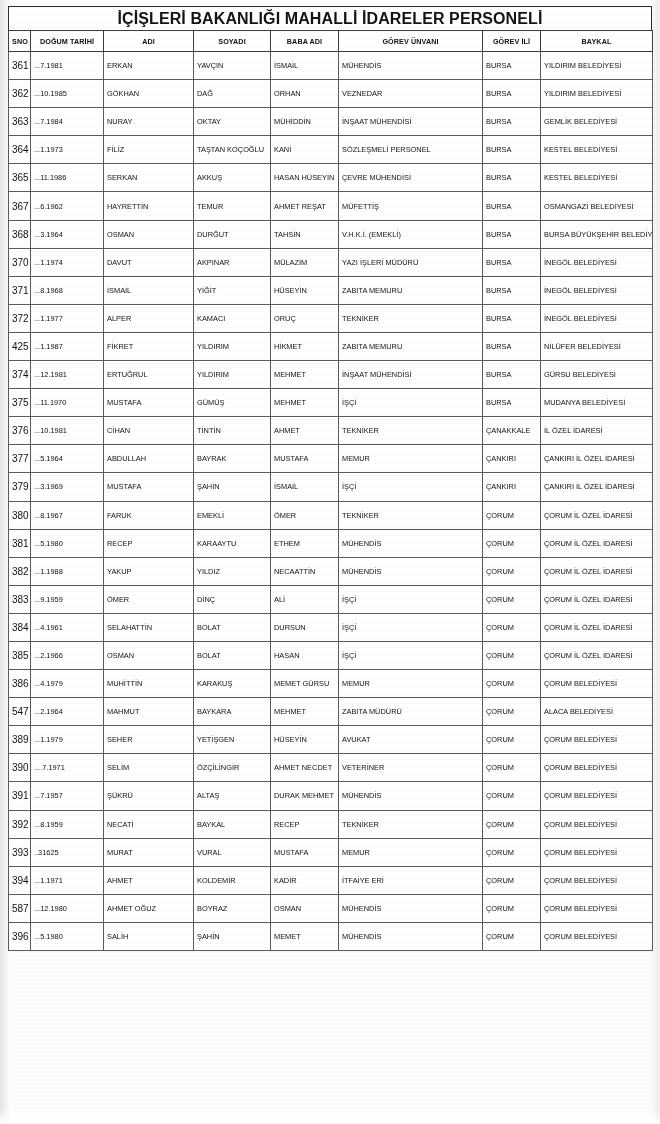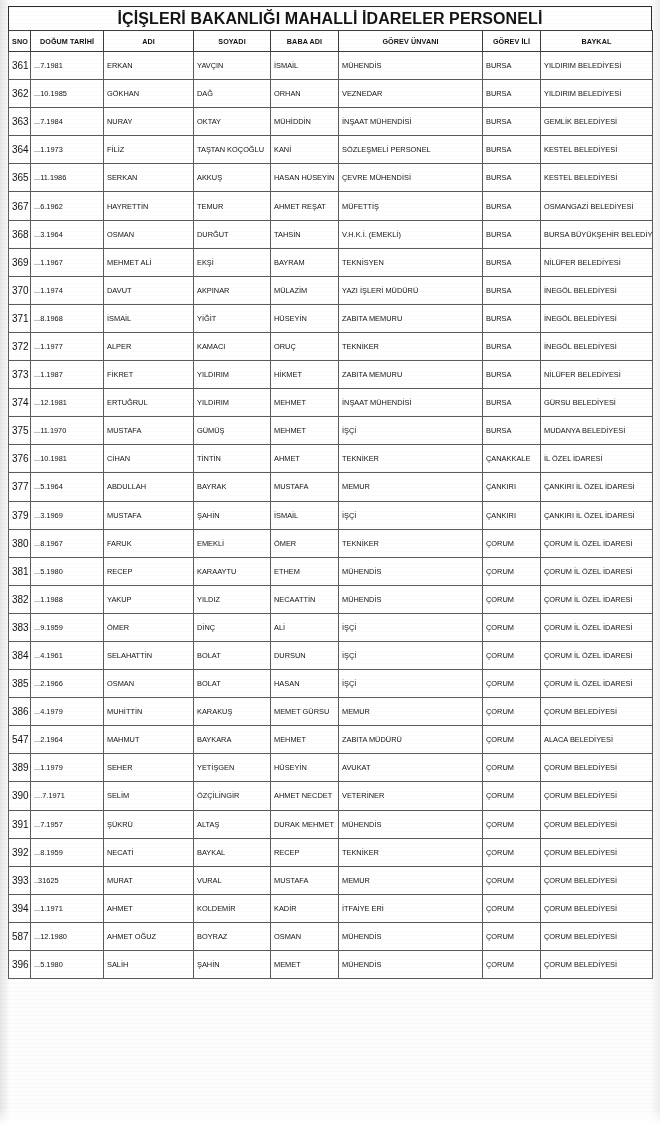--- a/index.html
+++ b/index.html
@@ -212,30 +212,20 @@
           <td class="c-sno">368</td>
           <td class="c-dogum">...3.1964</td>
           <td class="c-adi">OSMAN</td>
           <td class="c-soyadi">DURĞUT</td>
           <td class="c-baba">TAHSİN</td>
           <td class="c-gorev">V.H.K.İ. (EMEKLİ)</td>
           <td class="c-il">BURSA</td>
           <td class="c-kurum">BURSA BÜYÜKŞEHİR BELEDİYE</td>
         </tr>
         <tr>
-          <td class="c-sno">369</td>
-          <td class="c-dogum">...1.1967</td>
-          <td class="c-adi">MEHMET ALİ</td>
-          <td class="c-soyadi">EKŞİ</td>
-          <td class="c-baba">BAYRAM</td>
-          <td class="c-gorev">TEKNİSYEN</td>
-          <td class="c-il">BURSA</td>
-          <td class="c-kurum">NİLÜFER BELEDİYESİ</td>
-        </tr>
-        <tr>
           <td class="c-sno">370</td>
           <td class="c-dogum">...1.1974</td>
           <td class="c-adi">DAVUT</td>
           <td class="c-soyadi">AKPINAR</td>
           <td class="c-baba">MÜLAZİM</td>
           <td class="c-gorev">YAZI İŞLERİ MÜDÜRÜ</td>
           <td class="c-il">BURSA</td>
           <td class="c-kurum">İNEGÖL BELEDİYESİ</td>
         </tr>
         <tr>
@@ -252,21 +242,21 @@
           <td class="c-sno">372</td>
           <td class="c-dogum">...1.1977</td>
           <td class="c-adi">ALPER</td>
           <td class="c-soyadi">KAMACI</td>
           <td class="c-baba">ORUÇ</td>
           <td class="c-gorev">TEKNİKER</td>
           <td class="c-il">BURSA</td>
           <td class="c-kurum">İNEGÖL BELEDİYESİ</td>
         </tr>
         <tr>
-          <td class="c-sno">373</td>
+          <td class="c-sno">425</td>
           <td class="c-dogum">...1.1987</td>
           <td class="c-adi">FİKRET</td>
           <td class="c-soyadi">YILDIRIM</td>
           <td class="c-baba">HİKMET</td>
           <td class="c-gorev">ZABITA MEMURU</td>
           <td class="c-il">BURSA</td>
           <td class="c-kurum">NİLÜFER BELEDİYESİ</td>
         </tr>
         <tr>
           <td class="c-sno">374</td>

